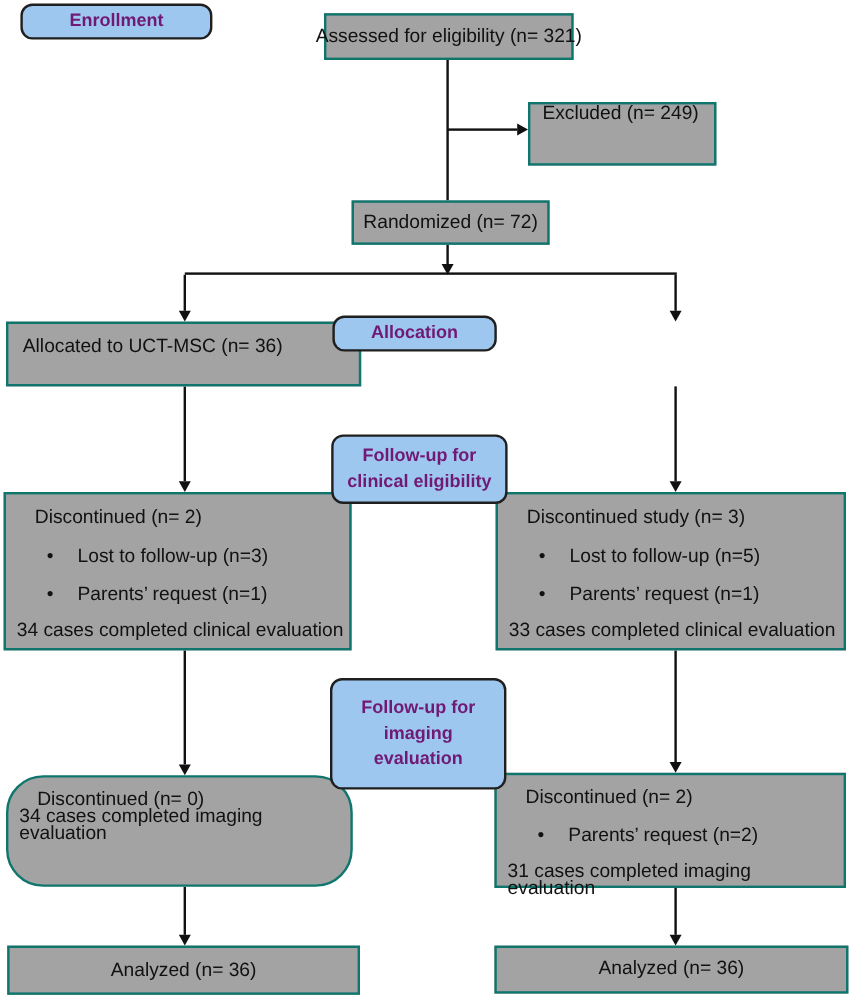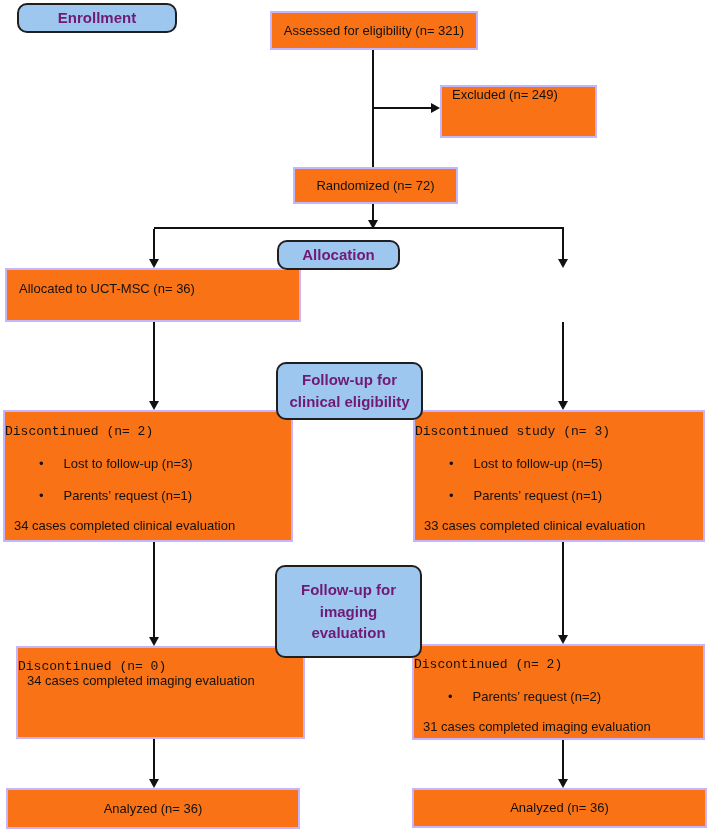--- a/index.html
+++ b/index.html
@@ -12,51 +12,51 @@
   .sbox {
     position:absolute; box-sizing:border-box; z-index:5;
     background:#9ec7f0; border:2px solid #1f1f1f; border-radius:10px;
     color:#701a75; font-weight:bold; font-size:15px; line-height:1.45;
     display:flex; flex-direction:column; align-items:center; justify-content:center;
     text-align:left;
   }
   
   .wbox {
     position:absolute; box-sizing:border-box; z-index:2;
-    background:#f97316; border:2px solid #c4b5fd;
-    font-size:13px; line-height:14px;
+    background:#a3a3a3; border:2px solid #0f766e;
+    font-size:16px; line-height:14px;
   }
   .wbox.center { display:flex; align-items:center; justify-content:center; white-space:nowrap; }
   .ln  { position:absolute; background:#111; z-index:1; }
   .arrd {
     position:absolute; width:0; height:0; z-index:3;
     border-left:5px solid transparent; border-right:5px solid transparent;
     border-top:9px solid #111;
   }
   .arrr {
     position:absolute; width:0; height:0; z-index:3;
     border-top:5px solid transparent; border-bottom:5px solid transparent;
     border-left:9px solid #111;
   }
-  .box-title  { margin:13px 0 0 0;font-family:Liberation Mono, monospace; }
+  .box-title  { margin:13px 0 0 24px; }
   .bullet-row { margin:18px 0 0 34px; display:flex; }
   .bullet-row .dot::before { content:"•"; }
   .bullet-row .btxt { margin-left:20px; }
   .box-footer { margin:16px 0 0 9px; }
 </style>
 </head>
 <body>
 
 <div id="stage">
 
   <div class="sbox" style="left:17px; top:3px; width:160px; height:30px;">
     <span>Enrollment</span>
   </div>
 
-  <div class="sbox" style="left:277px; top:240px; width:123px; height:30px;">
+  <div class="sbox" style="left:277px; top:263px; width:137px; height:30px;">
     <span>Allocation</span>
   </div>
 
   <div class="sbox" style="left:276px; top:362px; width:147px; height:58px;">
     <span>Follow-up for</span>
     <span>clinical eligibility</span>
   </div>
 
   <div class="sbox" style="left:275px; top:565px; width:147px; height:93px;">
     <span>Follow-up for</span>
@@ -100,21 +100,21 @@
       <span class="dot"></span>
       <span class="btxt">Lost to follow-up (n=5)</span>
     </div>
     <div class="bullet-row">
       <span class="dot"></span>
       <span class="btxt">Parents’ request (n=1)</span>
     </div>
     <div class="box-footer">33 cases completed clinical evaluation</div>
   </div>
 
-  <div class="wbox" style="left:16px; top:646px; width:289px; height:93px;">
+  <div class="wbox" style="left:5px; top:646px; width:289px; height:93px;border-radius:31px;">
     <div class="box-title" style="margin-top:12px;">Discontinued (n= 0)</div>
     <div class="box-footer" style="margin-top:0;">34 cases completed imaging evaluation</div>
   </div>
 
   <div class="wbox" style="left:412px; top:644px; width:293px; height:96px;">
     <div class="box-title" style="margin-top:12px;">Discontinued (n= 2)</div>
     <div class="bullet-row">
       <span class="dot"></span>
       <span class="btxt">Parents’ request (n=2)</span>
     </div>

